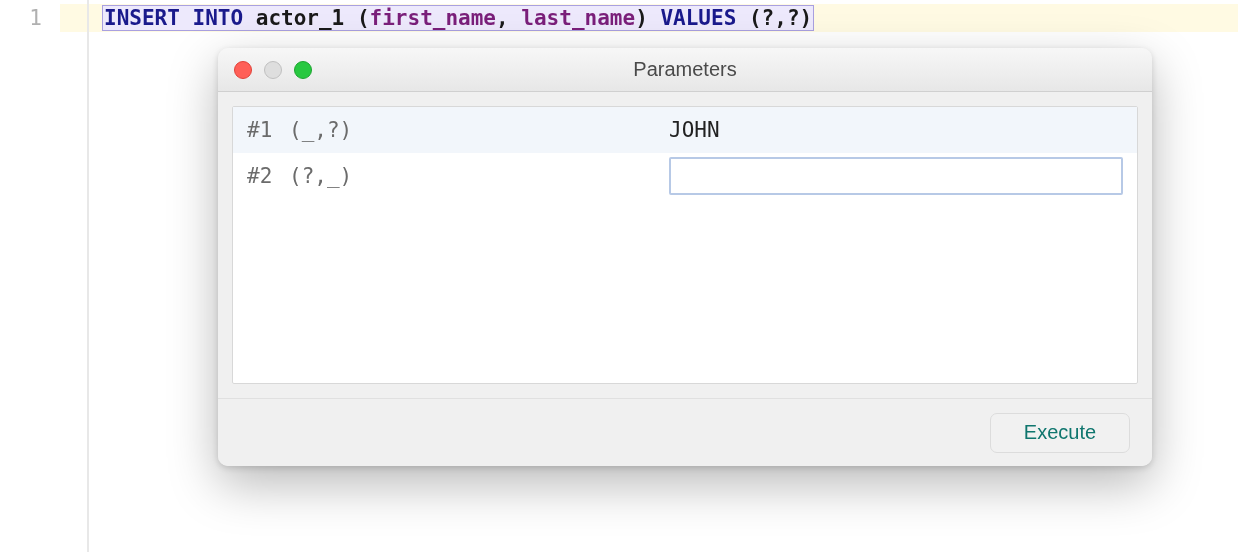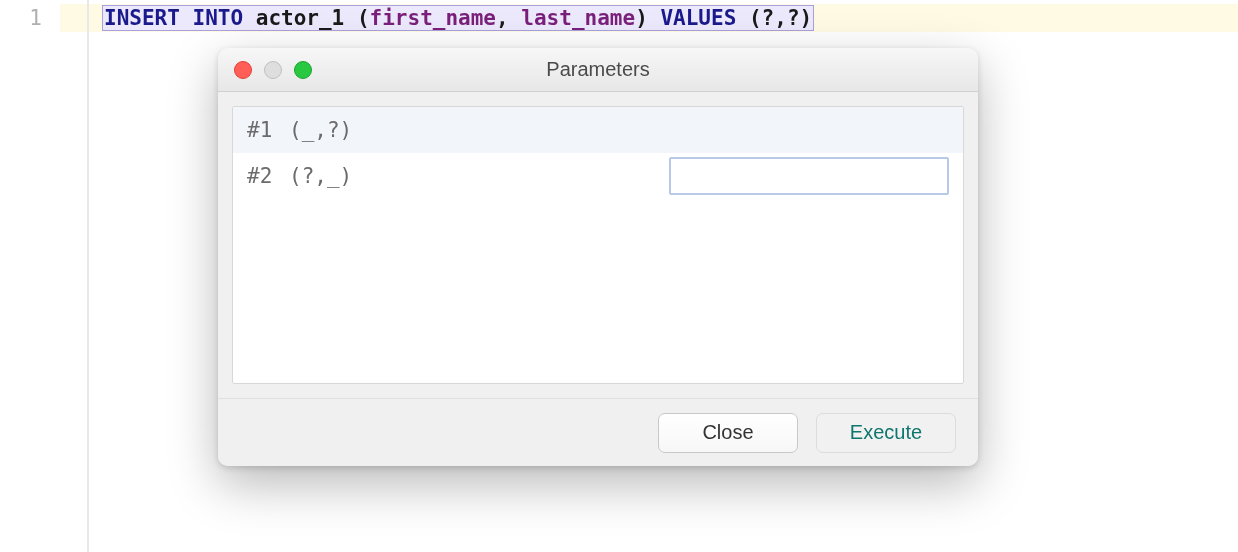--- a/index.html
+++ b/index.html
@@ -66,21 +66,21 @@
     }
     .kw { color: #1a1a8c; }
     .col { color: #7a1f7a; }
     .ident { color: #1a1a1a; }
     .punct { color: #1a1a1a; }
 
     .dialog {
       position: absolute;
       left: 218px;
       top: 48px;
-      width: 760px;
+      width: 934px;
       height: 418px;
       background: #f0f0f0;
       border-radius: 10px;
       box-shadow: 0 18px 50px rgba(0,0,0,0.28), 0 2px 6px rgba(0,0,0,0.15);
       display: flex;
       flex-direction: column;
       overflow: hidden;
     }
     .titlebar {
       height: 44px;
@@ -204,27 +204,27 @@
       <div class="traffic-dot dot-min"></div>
       <div class="traffic-dot dot-max"></div>
     </div>
     <div class="dialog-title">Parameters</div>
   </div>
   <div class="dialog-body">
     <div class="param-table">
       <div class="param-row selected">
         <div class="param-idx">#1</div>
         <div class="param-sig">(_,?)</div>
+        <div class="param-value">JOHN</div>
       </div>
       <div class="param-row">
         <div class="param-idx">#2</div>
         <div class="param-sig">(?,_)</div>
         <div class="param-value">
           <input class="param-input" type="text" value="" style="">
         </div>
       </div>
     </div>
   </div>
   <div class="dialog-footer">
-    <button class="btn btn-close">Close</button>
     <button class="btn btn-execute">Execute</button>
   </div>
 </div>
 
 </body></html>

